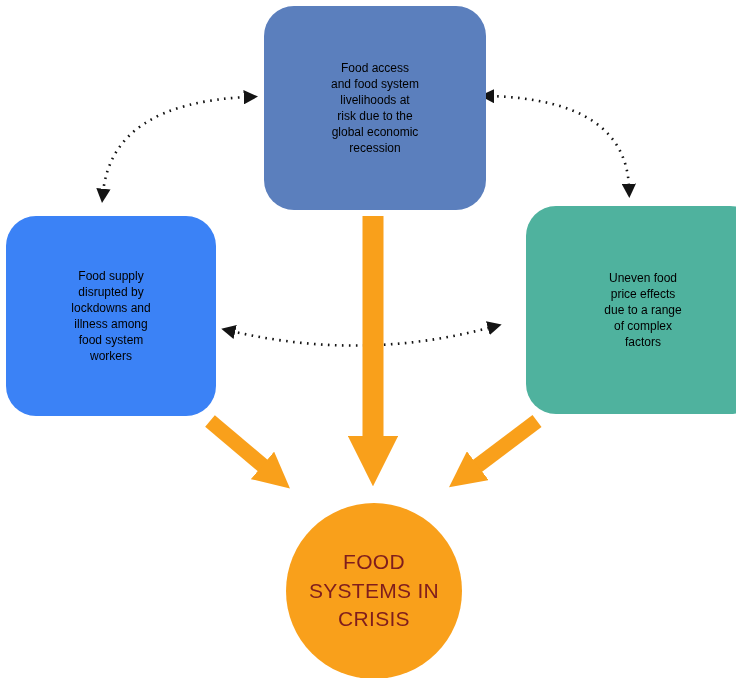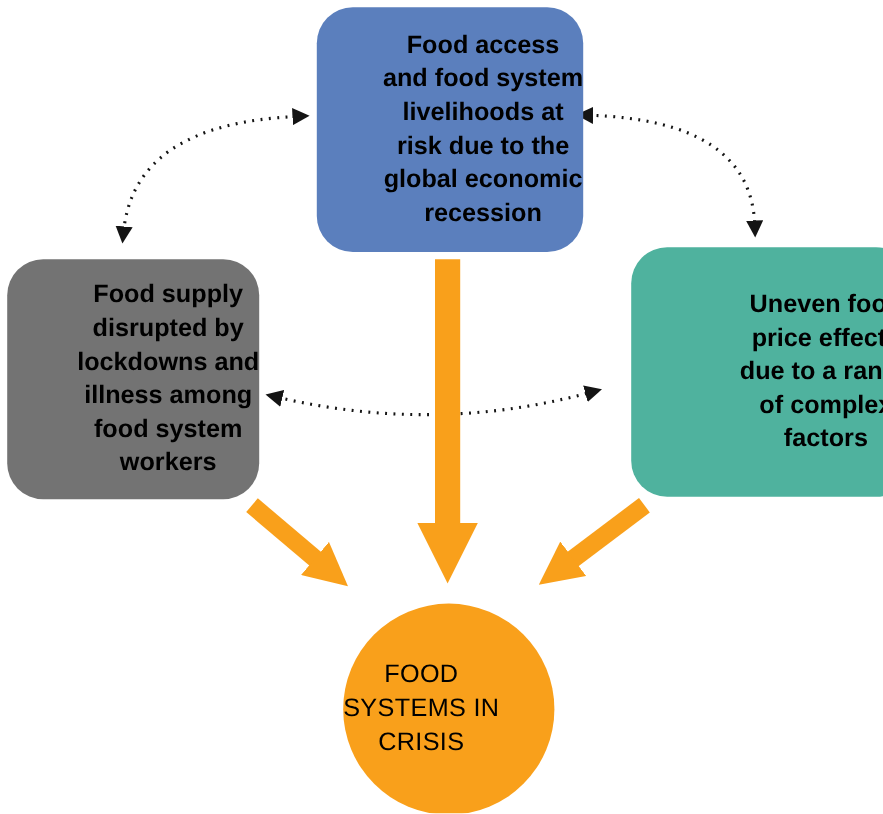--- a/index.html
+++ b/index.html
@@ -36,27 +36,26 @@
     stroke-width: 21;
   }
   .ah { fill: var(--solid-arrow, #f9a01b); }
   .dh { fill: var(--dotted-arrow, #141414); }
 
   .box {
     position: absolute;
     z-index: 2;
     display: flex;
     align-items: center;
-    justify-content: flex-end;
+    justify-content: center;
     text-align: center;
     border-radius: 30px;
     color: #000000;
-    font-size: 21px;
+    font-size: 12px;
     line-height: 1.34;
-    font-weight: bold;
   }
   .box span, .circle span {
     white-space: pre-line;
     display: block;
   }
   .box.top {
     left: 264px; top: 6px;
     width: 222px; height: 204px;
   }
   .box.left {
@@ -68,22 +67,23 @@
     width: 234px; height: 208px;
   }
   .circle {
     position: absolute;
     z-index: 2;
     left: 286px; top: 503px;
     width: 176px; height: 176px;
     border-radius: 50%;
     display: flex;
     align-items: center;
+    justify-content: center;
     text-align: center;
-    color: #000000;
+    color: #7f1d1d;
     font-size: 21px;
     line-height: 1.35;
     letter-spacing: 0.3px;
   }
 </style>
 </head>
 <body>
 
 <div class="diagram">
 
@@ -108,21 +108,21 @@
 
   <div class="box top" style="background: rgb(91, 127, 189);">
     <span>Food access
 and food system
 livelihoods at
 risk due to the
 global economic
 recession</span>
   </div>
 
-  <div class="box left" style="background: #737373;">
+  <div class="box left" style="background: #3b82f6;">
     <span>Food supply
 disrupted by
 lockdowns and
 illness among
 food system
 workers</span>
   </div>
 
   <div class="box right" style="background: rgb(79, 178, 158);">
     <span>Uneven food

